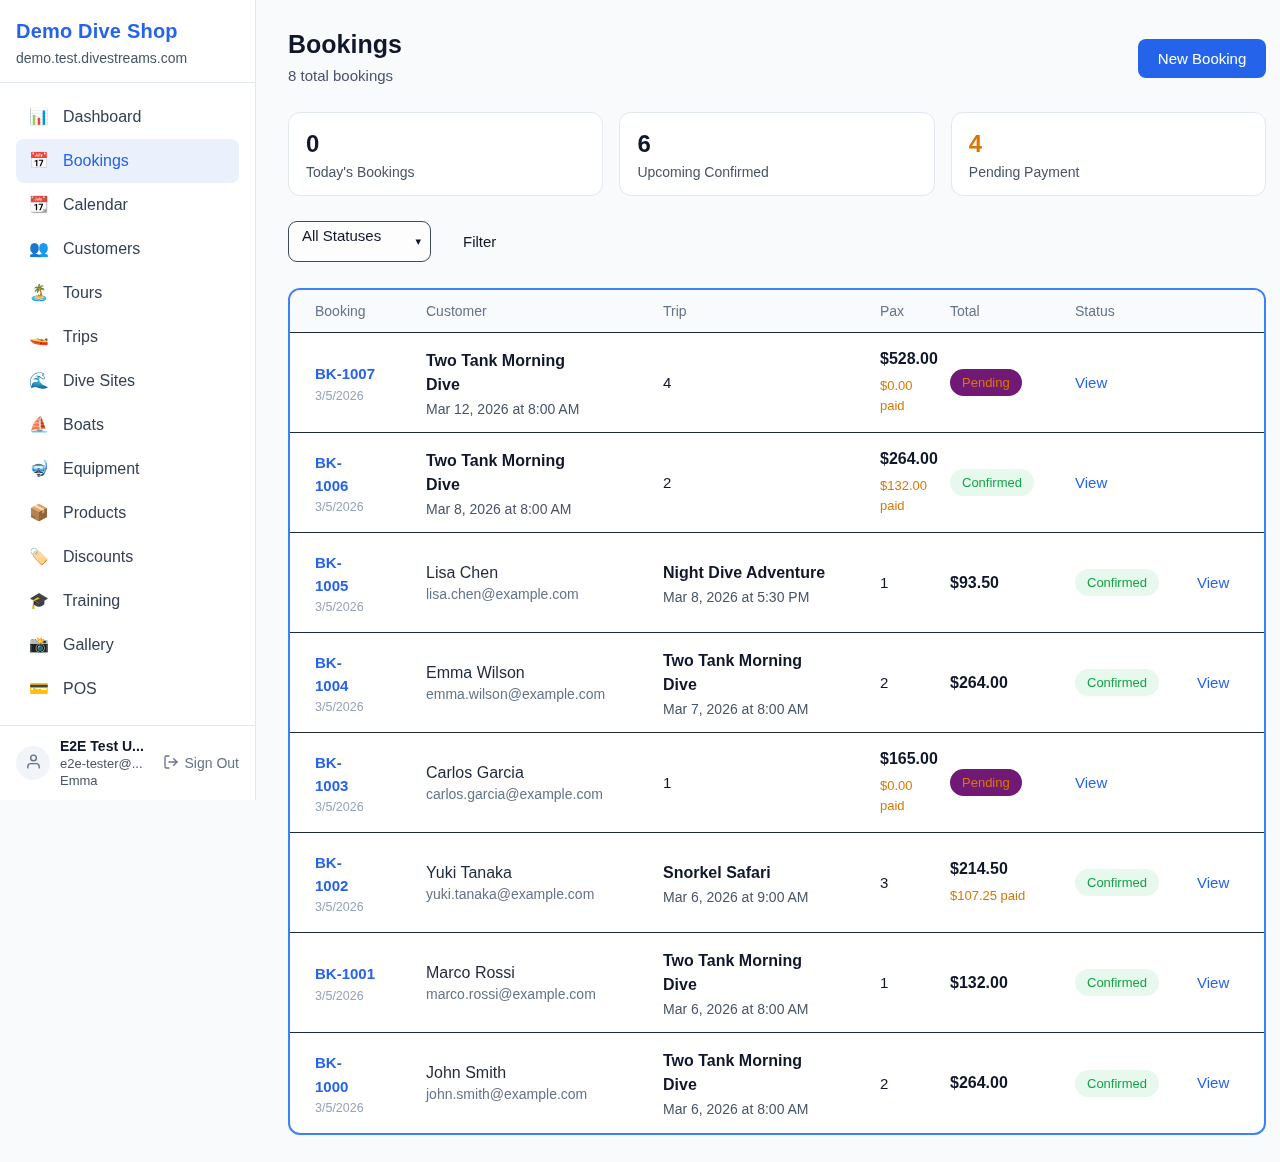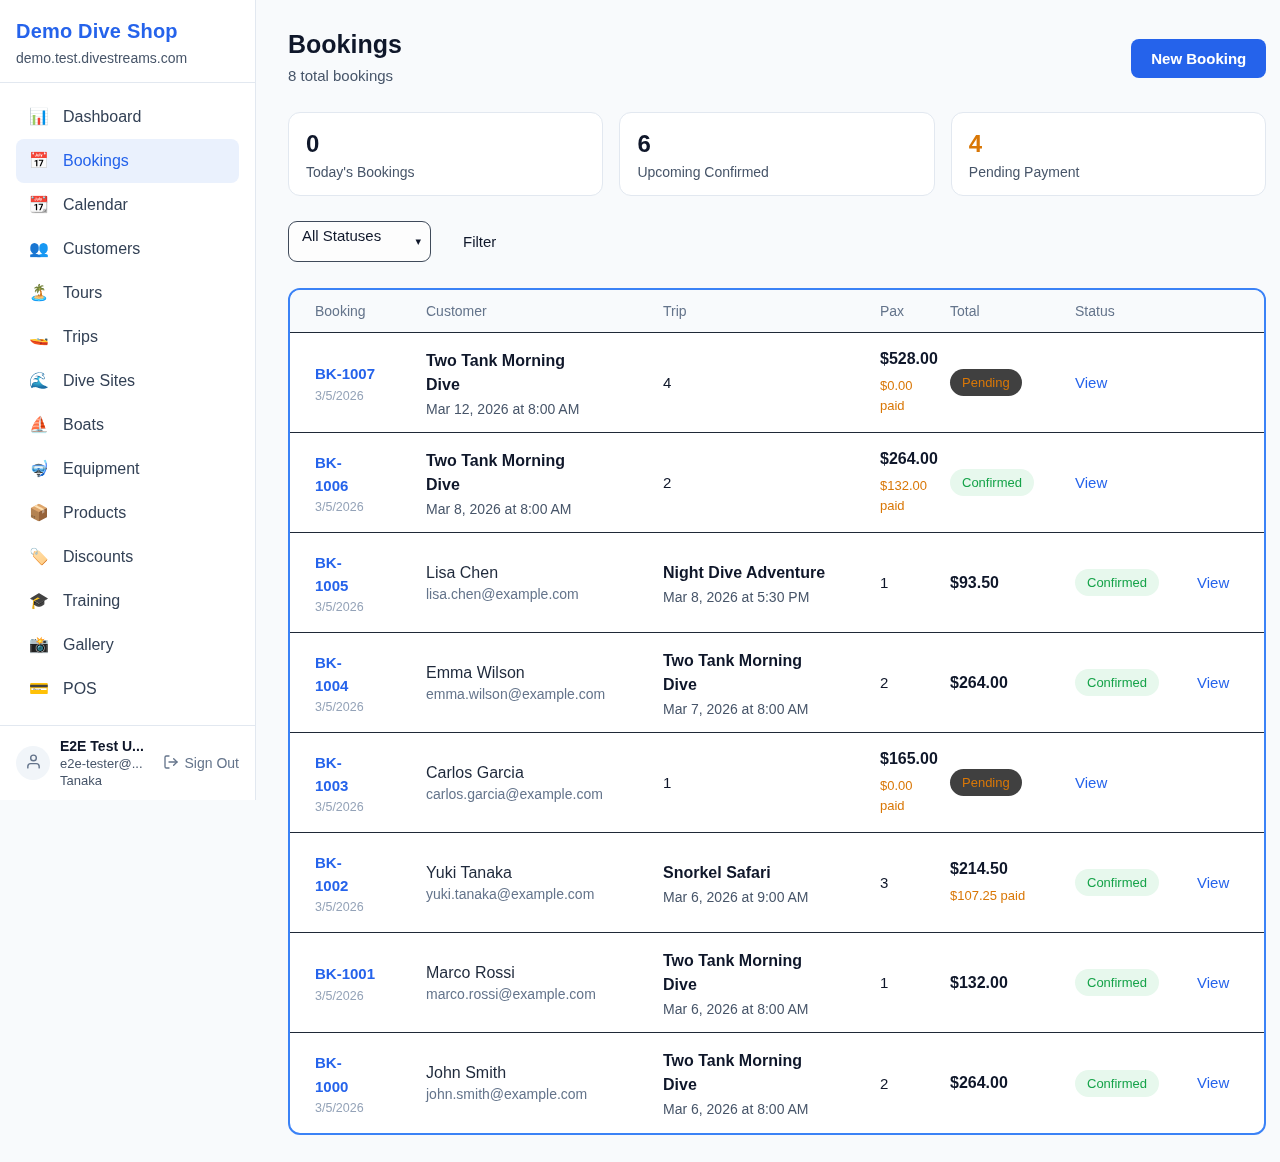--- a/index.html
+++ b/index.html
@@ -51,21 +51,21 @@
     font-family: inherit; cursor: pointer; white-space: nowrap;
   }
 
   
   .main { flex: 1; padding: 30px 32px 30px; }
   .page-header { display: flex; justify-content: space-between; align-items: flex-start; }
   .page-title { font-size: 25px; font-weight: 700; color: #0f172a; }
   .page-subtitle { font-size: 15px; color: #475569; margin-top: 8px; }
   .btn-primary {
     background: #2563eb; color: #ffffff; border: none; border-radius: 8px;
-    padding: 11px 20px; font-size: 15px; font-weight: 700;
+    padding: 11px 20px; font-size: 15px; font-weight: 400;
     font-family: inherit; cursor: pointer; margin-top: 9px; text-align: center;
   }
 
   .stats { display: grid; grid-template-columns: 1fr 1fr 1fr; gap: 16px; margin-top: 28px; }
   .stat-card {
     background: #ffffff; border: 1px solid #e2e8f0; border-radius: 12px;
     padding: 17px 17px; height: 84px;
   }
   .stat-value { font-size: 24px; font-weight: 700; color: #0f172a; }
   .stat-value.orange { color: #d97706; }
@@ -119,21 +119,21 @@
   .cname { color: #1e293b; font-size: 16px; font-weight: 500; }
   .cemail { color: #64748b; font-size: 14px; margin-top: 4px; }
   .tname { color: #0f172a; font-size: 16px; font-weight: 600; white-space: pre-line; line-height: 1.5; }
   .tdate { color: #475569; font-size: 14px; margin-top: 4px; }
   .pax { color: #0f172a; font-size: 15px; }
   .amt { color: #0f172a; font-size: 16px; font-weight: 700; }
   .paid { color: #d97706; font-size: 13px; margin-top: 8px; white-space: pre-line; line-height: 1.5; }
   .badge {
     display: inline-block; font-size: 13px; padding: 6px 12px; border-radius: 999px;
   }
-  .badge.pending { background: #404040; color: #d97706; }
+  .badge.pending { background: #701a75; color: #d97706; }
   .badge.confirmed { background: #e7f8ed; color: #16a34a; }
   .view-link { color: #2563eb; font-size: 15px; font-weight: 500; text-decoration: none; cursor: pointer; }
 </style>
 </head>
 <body>
 
 <aside class="sidebar">
   <div class="brand-block">
     <div class="brand-name">Demo Dive Shop</div>
     <div class="brand-domain">demo.test.divestreams.com</div>
@@ -201,21 +201,21 @@
       <span>
         <svg width="17" height="17" viewBox="0 0 24 24" fill="none" stroke="#64748b" stroke-width="2" stroke-linecap="round" stroke-linejoin="round">
             <path d="M20 21v-2a4 4 0 0 0-4-4H8a4 4 0 0 0-4 4v2"></path>
             <circle cx="12" cy="7" r="4"></circle>
           </svg>
       </span>
     </div>
     <div class="user-info">
       <div class="user-name">E2E Test U...</div>
       <div class="user-email">e2e-tester@...</div>
-      <div class="user-role">Tanaka</div>
+      <div class="user-role">Emma</div>
     </div>
     <button class="signout">
       <span>
         <svg width="16" height="16" viewBox="0 0 24 24" fill="none" stroke="#64748b" stroke-width="2" stroke-linecap="round" stroke-linejoin="round">
             <path d="M9 21H5a2 2 0 0 1-2-2V5a2 2 0 0 1 2-2h4"></path>
             <polyline points="16 17 21 12 16 7"></polyline>
             <line x1="21" y1="12" x2="9" y2="12"></line>
           </svg>
       </span>
       <span>Sign Out</span>

